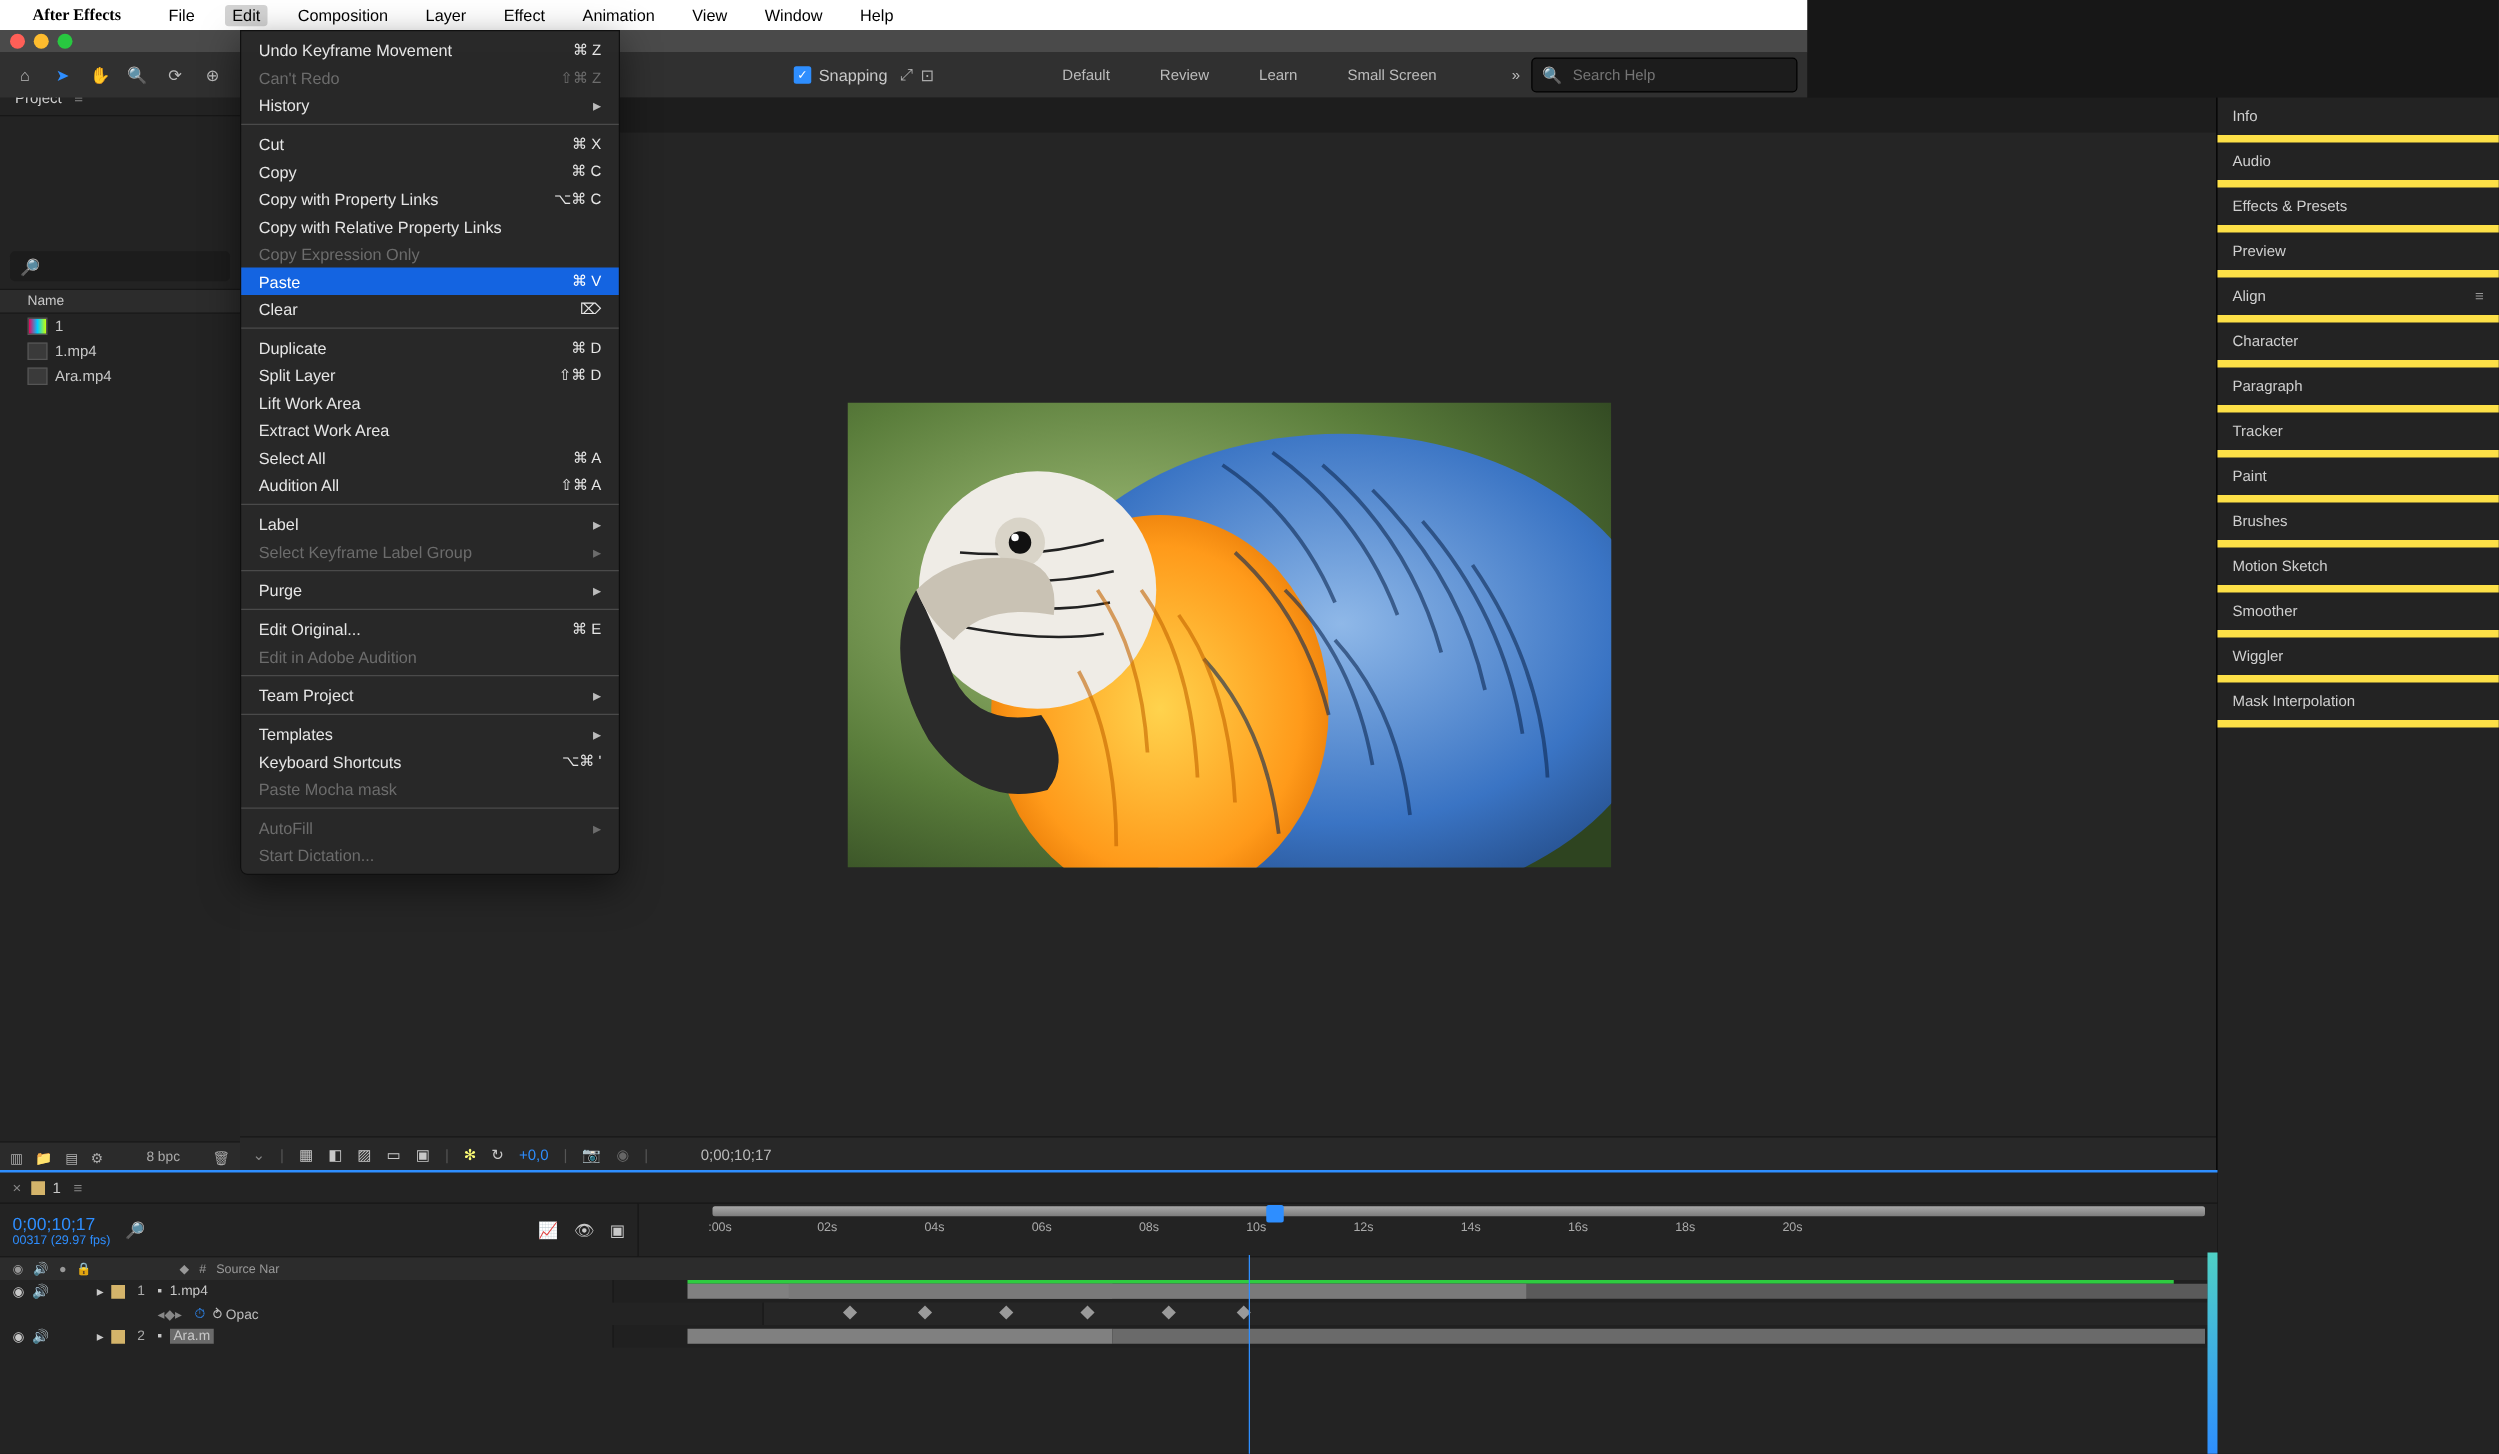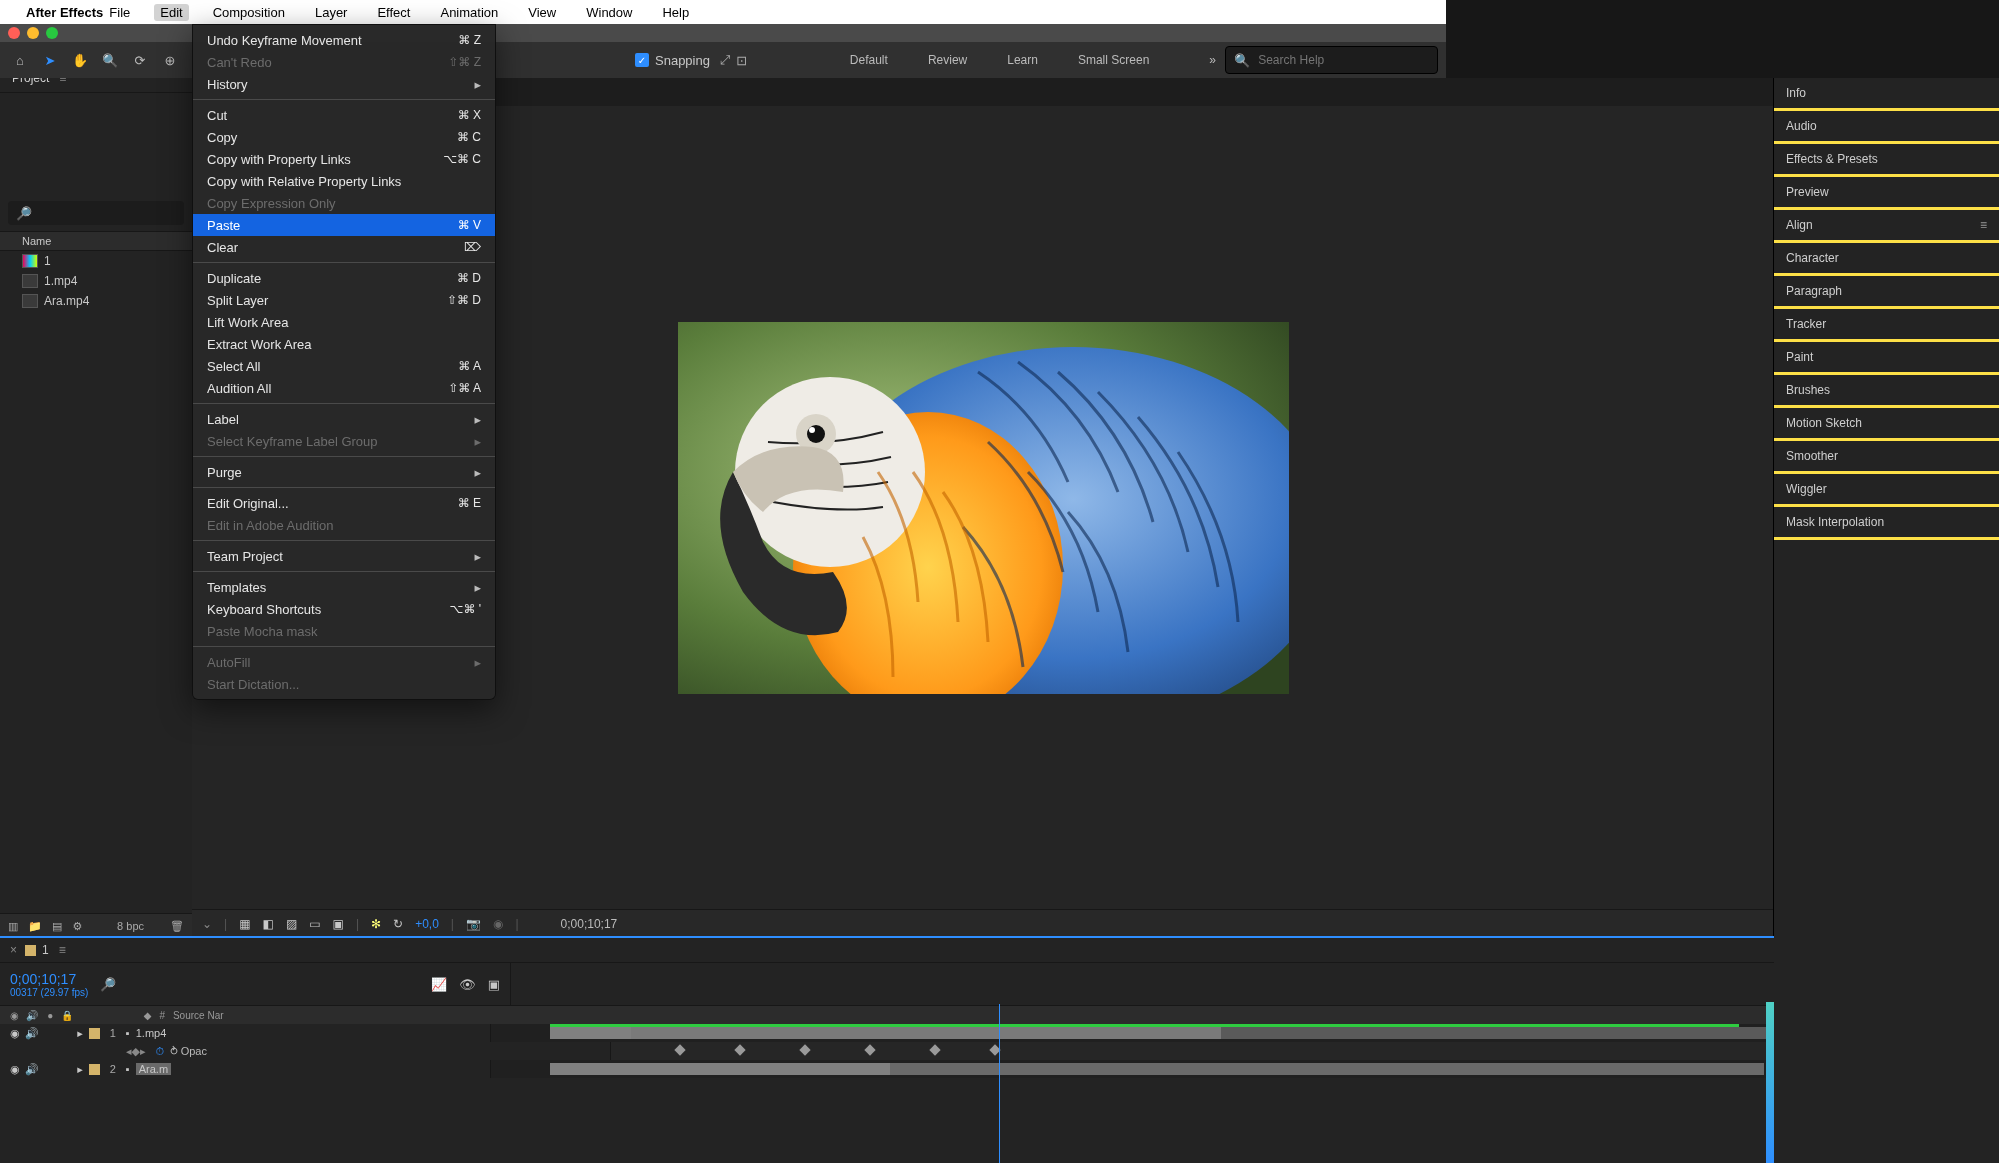--- a/index.html
+++ b/index.html
@@ -1,17 +1,17 @@
 <!DOCTYPE html>
 <html><head>
 <meta charset="utf-8">
 <style>
   html,body{margin:0;padding:0;width:1446px;height:820px;background:#171717;font-family:"Helvetica Neue",Arial,sans-serif;font-size:13px;color:#c8c8c8;overflow:hidden;}
   .mac-menu{height:24px;background:#fff;display:flex;align-items:center;padding:0 10px;font-size:13px;color:#000;position:relative;z-index:1000;}
-  .mac-menu span.app{font-weight:700;margin-right:0;}
+  .mac-menu span.app{font-weight:700;margin-right:32px;font-family:Liberation Serif, serif;}
   .mac-menu span.item{margin-right:18px;padding:1px 6px;}
   .mac-menu span.item.active{background:#d3d3d3;border-radius:3px;}
   .apple{font-size:15px;margin-right:16px;}
   .window-strip{height:18px;background:#4a4a4a;display:flex;align-items:center;padding-left:8px;}
   .tl{width:12px;height:12px;border-radius:50%;margin-right:7px;}
   .red{background:#ff5f57;} .yellow{background:#febc2e;} .green{background:#28c840;}
 
   .toolbar{height:36px;background:#303030;display:flex;align-items:center;padding:0 10px;position:relative;z-index:10;}
   .toolbar .ic{width:20px;height:20px;margin-right:10px;color:#bbb;display:flex;align-items:center;justify-content:center;}
   .toolbar .ic.blue{color:#2e8eff;}
@@ -47,21 +47,21 @@
   .viewer-tabs{height:28px;display:flex;gap:40px;align-items:center;padding-left:340px;font-size:12px;border-bottom:1px solid #171717;}
   .viewer-tabs b{color:#ddd;} .viewer-tabs span.paren{color:#888;}
   .preview-area{position:absolute;top:28px;bottom:28px;left:0;right:0;background:#252525;display:flex;align-items:center;justify-content:center;}
   .parrot{width:611px;height:372px;}
   .viewer-foot{position:absolute;bottom:0;left:0;right:0;height:28px;background:#282828;border-top:1px solid #171717;display:flex;align-items:center;gap:12px;padding:0 10px;font-size:12px;}
   .viewer-foot .blue{color:#2e8eff;}
   .viewer-foot .tc{margin-left:30px;color:#bbb;}
   .viewer-foot .sep2{color:#555;}
 
   .right-panel{position:absolute;right:0;top:78px;width:225px;bottom:0;background:#232323;border-left:1px solid #000;}
-  .rp-item{height:30px;display:flex;align-items:center;padding:0 12px;border-bottom:3px solid #fde047;font-size:12px;color:#cfcfcf;}
+  .rp-item{height:30px;display:flex;align-items:center;padding:0 12px;border-bottom:6px solid #fde047;font-size:12px;color:#cfcfcf;}
   .rp-item .opt{margin-left:auto;color:#999;}
 
   .timeline{position:absolute;left:0;bottom:0;right:225px;height:225px;background:#232323;border-top:2px solid #2e8eff;}
   .tl-top{height:24px;display:flex;align-items:center;padding:0 10px;border-bottom:1px solid #171717;font-size:12px;}
   .tl-top .close{margin-right:8px;color:#888;}
   .tl-top .cbox{width:11px;height:11px;background:#d4b46a;margin-right:6px;}
   .tl-head{height:42px;display:flex;border-bottom:1px solid #171717;}
   .tl-head-left{width:490px;border-right:1px solid #171717;display:flex;align-items:center;padding:0 10px;gap:12px;}
   .tl-tc{color:#2e8eff;font-size:14px;}
   .tl-sub{color:#2e8eff;font-size:10px;}
@@ -277,20 +277,37 @@
     <div class="tl-head-left">
       <div>
         <div class="tl-tc">0;00;10;17</div>
         <div class="tl-sub">00317 (29.97 fps)</div>
       </div>
       <span>🔎</span>
       <span class="burger">📈</span>
       <span>👁</span>
       <span>▣</span>
     </div>
+    <div class="tl-head-right">
+      <div class="ruler-bar"></div>
+      <div class="ticks" id="ticks">
+          <div class="tick" style="left: 0px;">:00s</div>
+          <div class="tick" style="left: 85.8px;">02s</div>
+          <div class="tick" style="left: 171.6px;">04s</div>
+          <div class="tick" style="left: 257.4px;">06s</div>
+          <div class="tick" style="left: 343.2px;">08s</div>
+          <div class="tick" style="left: 429px;">10s</div>
+          <div class="tick" style="left: 514.8px;">12s</div>
+          <div class="tick" style="left: 600.6px;">14s</div>
+          <div class="tick" style="left: 686.4px;">16s</div>
+          <div class="tick" style="left: 772.2px;">18s</div>
+          <div class="tick" style="left: 858px;">20s</div>
+        </div>
+    <div class="playhead" style="left: 502.45px;"></div>
+      </div>
   </div>
   <div class="tl-cols">
     <div class="tl-cols-left">
       <span>◉</span>
       <span>🔊</span>
       <span>●</span>
       <span>🔒</span>
       <span class="lab">◆</span>
       <span>#</span>
       <span>Source Nar</span>

